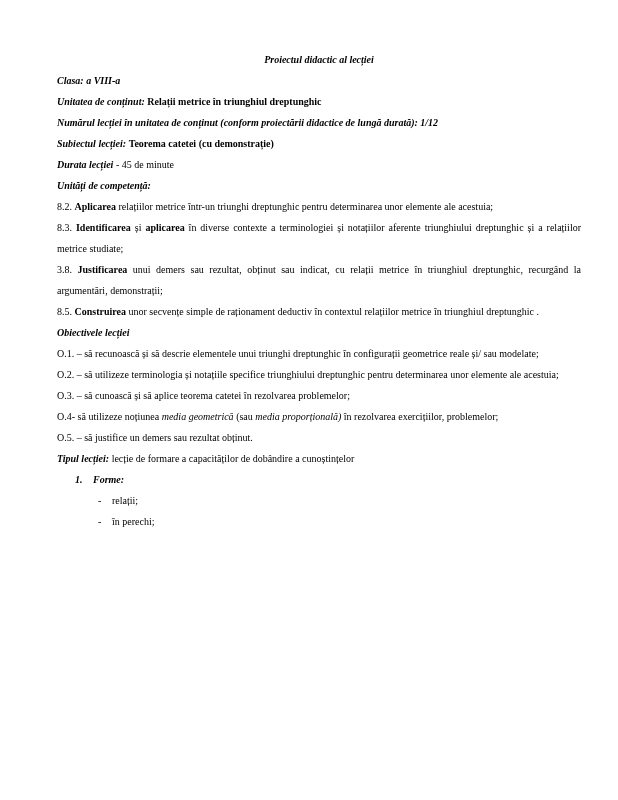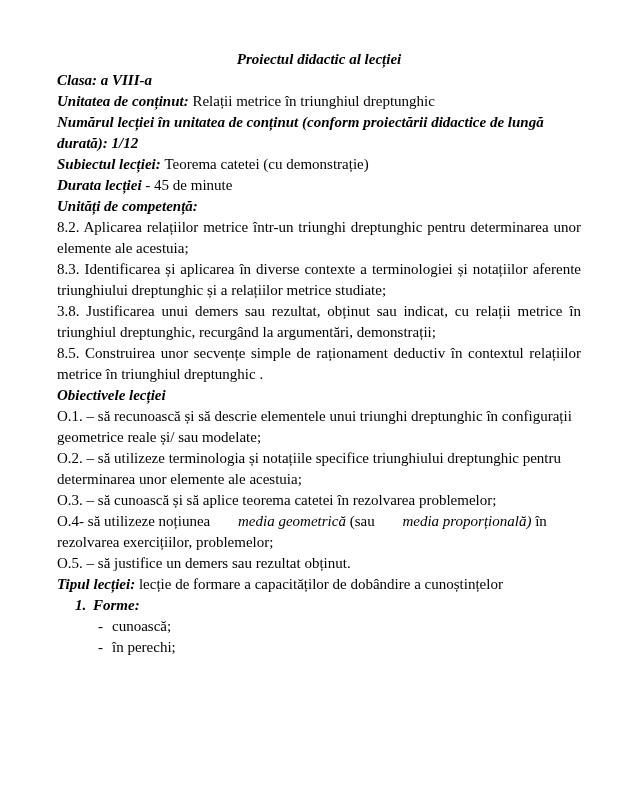--- a/index.html
+++ b/index.html
@@ -9,32 +9,32 @@
   }
   .page {
     position: relative;
     width: 618px;
     height: 800px;
     box-sizing: border-box;
     padding: 49px 37px 0 57px;
     background: #ffffff;
     color: #000000;
     font-family: "Liberation Serif", serif;
-    font-size: 15px;
+    font-size: 10px;
     line-height: 21px;
     overflow: hidden;
   }
   p.line {
     margin: 0;
     padding: 0;
   }
   .center { text-align: center; }
   .just   { text-align: justify; }
-  .b  { font-weight: normal; }
-  .i  { font-style: italic; margin-left: 24px; }
+  .b  { font-weight: bold; }
+  .i  { font-style: italic; }
   .bi { font-weight: bold; font-style: italic; }
   
   .num-marker {
     display: inline-block;
     width: 18px;
     margin-left: 18px;
   }
   
   .dash-marker {
     display: inline-block;
@@ -82,17 +82,17 @@
 
   <p class="line"><span>O.4- să utilizeze noțiunea </span><span class="i">media geometrică</span><span> (sau </span><span class="i">media proporțională)</span><span> în rezolvarea exercițiilor, problemelor;</span></p>
 
   <p class="line"><span>O.5. – să justifice un demers sau rezultat obținut.</span></p>
 
   <p class="line"><span class="bi">Tipul lecției:</span><span> lecție de formare a capacităților de dobândire a cunoștințelor</span></p>
 
 
   <p class="line"><span class="bi num-marker">1.</span><span class="bi">Forme:</span></p>
 
-  <p class="line"><span class="dash-marker">-</span><span>cunoască;</span></p>
+  <p class="line"><span class="dash-marker">-</span><span>relații;</span></p>
 
   <p class="line"><span class="dash-marker">-</span><span>în perechi;</span></p>
 
 </div>
 
 </body></html>

